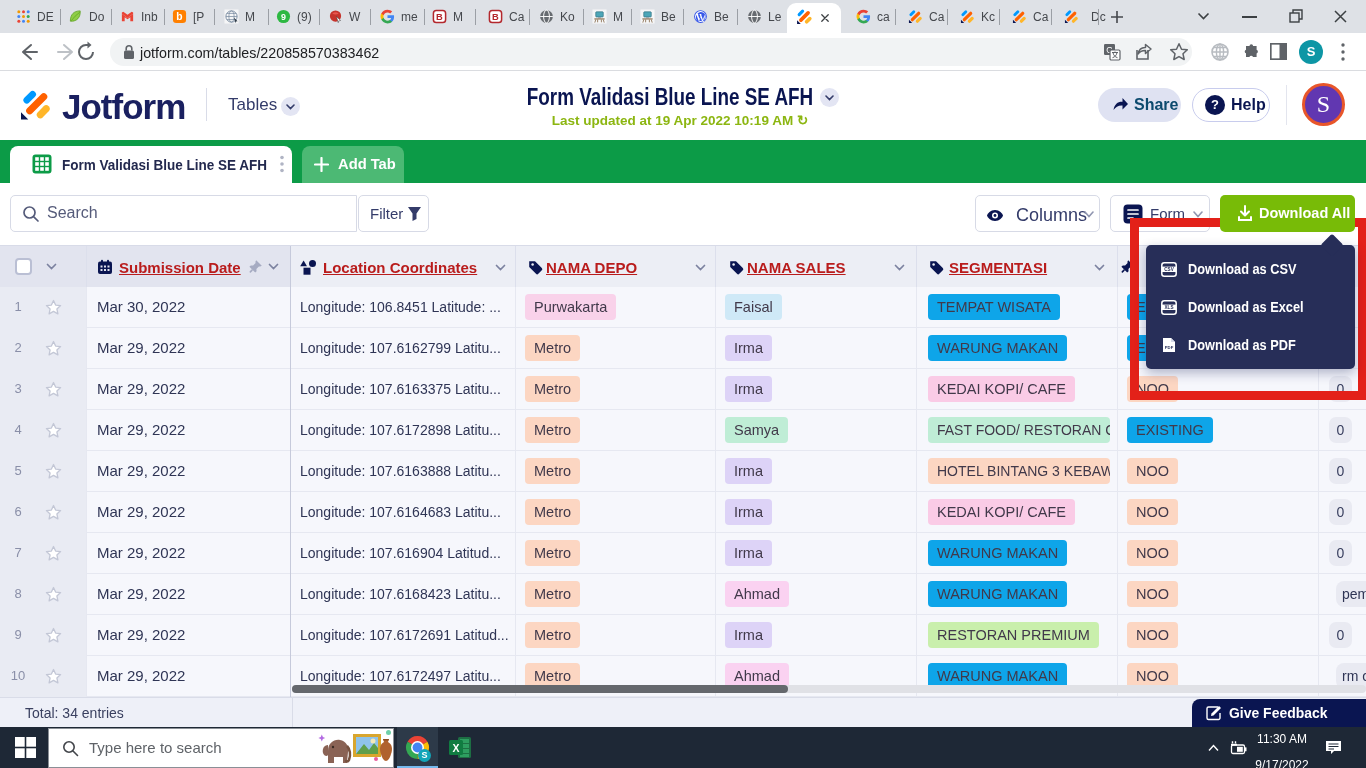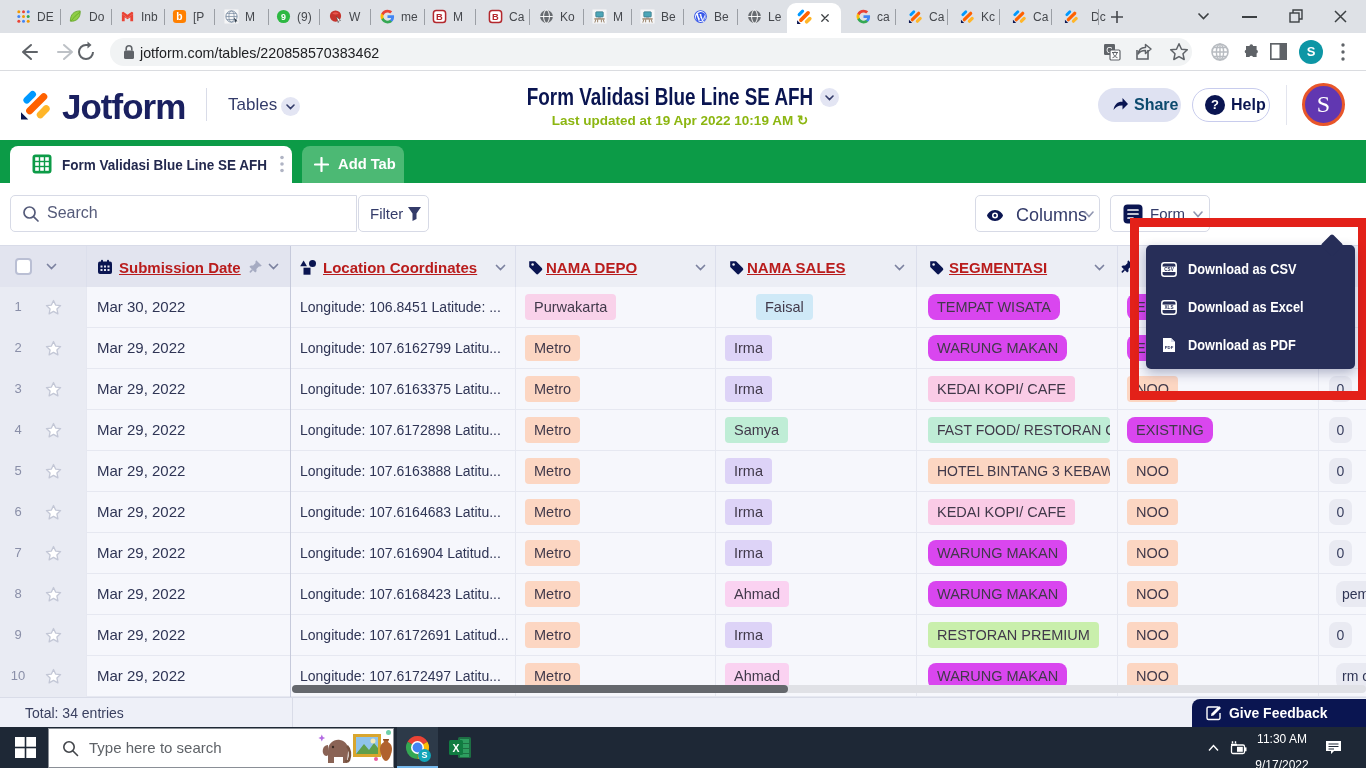--- a/index.html
+++ b/index.html
@@ -43,21 +43,21 @@
 .vline { position:absolute; top:0; width:1px; height:41px; background:#e6e8f1; }
 .rownum { position:absolute; left:0; top:12px; width:36px; text-align:center; font-size:13px; color:#8a8fa8; }
 .date { position:absolute; left:97px; top:11px; font-size:15px; color:#2f3555; }
 .lng { position:absolute; left:300px; top:12px; font-size:14px; color:#2f3555; }
 .pill { position:absolute; top:7px; height:26px; line-height:26px; padding:0 9px; border-radius:4px; font-size:14.5px; color:#41394a; white-space:nowrap; overflow:hidden; }
 .p-peach { background:#fcd6c2; }
 .p-pink { background:#f9d2ea; }
 .p-blue { background:#cfe9f7; }
 .p-purple { background:#ddd3f7; }
 .p-mint { background:#bfedd6; }
-.p-orange { background:#d946ef;border-radius:8px; }
+.p-orange { background:#0ea5e9; }
 .p-pink2 { background:#facbe6; }
 .p-green { background:#c9efac; }
 .p-pinkv { background:#fad2f1; }
 .p-gray { background:#e9eaf2; border-radius:7px; }
 
 
 #totalrow { left:0; top:697px; width:1366px; height:30px; background:#eef0f8; border-top:1px solid #d9dce8; }
 #feedback { position:absolute; left:1192px; top:699px; width:174px; height:28px; background:#0a1551; border-radius:8px 0 0 0; color:#fff; }
 
 
@@ -402,20 +402,27 @@
             <path d="M5 6 H15"></path>
             <path d="M5 10 H15"></path>
             <path d="M5 14 H10"></path>
           </g>
         </svg>
 <div style="position:absolute;left:39px;top:9px;font-size:15px;color:#343c6a;">Form</div>
 <svg style="position:absolute;left:82px;top:15px;width:10px;height:7px" viewBox="0 0 10 7">
           <path d="M1 1 L5 5.5 L9 1" stroke="#9096b0" stroke-width="1.6" fill="none" stroke-linecap="round"></path>
         </svg>
       </div>
+    <div class="btn" style="left:1220px;width:135px;background:#78bb07;border:none;z-index:10;">
+<svg style="position:absolute;left:17px;top:10px;width:16px;height:17px" viewBox="0 0 16 17">
+          <path d="M8 1 V10 M4 6.5 L8 10.5 L12 6.5" stroke="#fff" stroke-width="2" fill="none" stroke-linecap="round" stroke-linejoin="round"></path>
+          <path d="M2 12 V15 H14 V12" stroke="#fff" stroke-width="2" fill="none" stroke-linecap="round"></path>
+        </svg>
+<div style="position:absolute;left:39px;top:10px;font-size:14.5px;font-weight:bold;color:#fff;white-space:nowrap;">Download All</div>
+      </div>
   </div>
 
   <div class="abs" id="thead">
     <div style="position:absolute;left:0;top:0;width:290px;height:42px;background:#e2e4ef;"></div>
     <div style="position:absolute;left:15px;top:12px;width:17px;height:17px;background:#fff;border:2px solid #babfd4;border-radius:4px;"></div>
     <svg style="position:absolute;left:46px;top:17px;width:11px;height:8px" viewBox="0 0 11 8">
         <path d="M1.5 1.5 L5.5 5.5 L9.5 1.5" stroke="#7c82a0" stroke-width="1.7" fill="none" stroke-linecap="round"></path>
       </svg>
     <svg style="position:absolute;left:97px;top:13px;width:16px;height:16px" viewBox="0 0 16 16">
         <rect x="1" y="2.5" width="14" height="12.5" rx="2" fill="#0a1551"></rect>
@@ -492,21 +499,21 @@
   <div class="abs" id="tbody" style="left:0; top:287px; width:1366px; height:410px;">
     <div class="row" style="top:0px;">
         <div class="numcell"></div>
         <div class="rownum">1</div>
         <svg style="position:absolute;left:45px;top:12px;width:17px;height:17px" viewBox="0 0 17 17">
           <path d="M8.5 1.5 L10.6 6.1 L15.6 6.6 L11.9 10 L12.9 14.9 L8.5 12.4 L4.1 14.9 L5.1 10 L1.4 6.6 L6.4 6.1 Z" fill="#fff" stroke="#c3c7d6" stroke-width="1.3" stroke-linejoin="round"></path>
         </svg>
         <div class="date">Mar 30, 2022</div>
         <div class="lng">Longitude: 106.8451 Latitude: ...</div>
         <div class="pill p-pink" style="left:525px;">Purwakarta</div>
-        <div class="pill p-blue" style="left:756px;">Faisal</div>
+        <div class="pill p-blue" style="left:725px;">Faisal</div>
         <div class="pill p-orange" style="left:928px;">TEMPAT WISATA</div>
         <div class="pill p-orange" style="left:1127px;">EXISTING</div>
         <div class="pill p-gray" style="left:1329px;width:23px;padding:0;text-align:center;font-size:14px;color:#3a4060;">0</div>
         <div class="vline" style="left:86px"></div>
         <div class="vline" style="left:515px"></div>
         <div class="vline" style="left:715px"></div>
         <div class="vline" style="left:916px"></div>
         <div class="vline" style="left:1117px"></div>
         <div class="vline" style="left:1318px"></div>
         <div class="vline" style="left:290px;background:#c6cadb;"></div>

